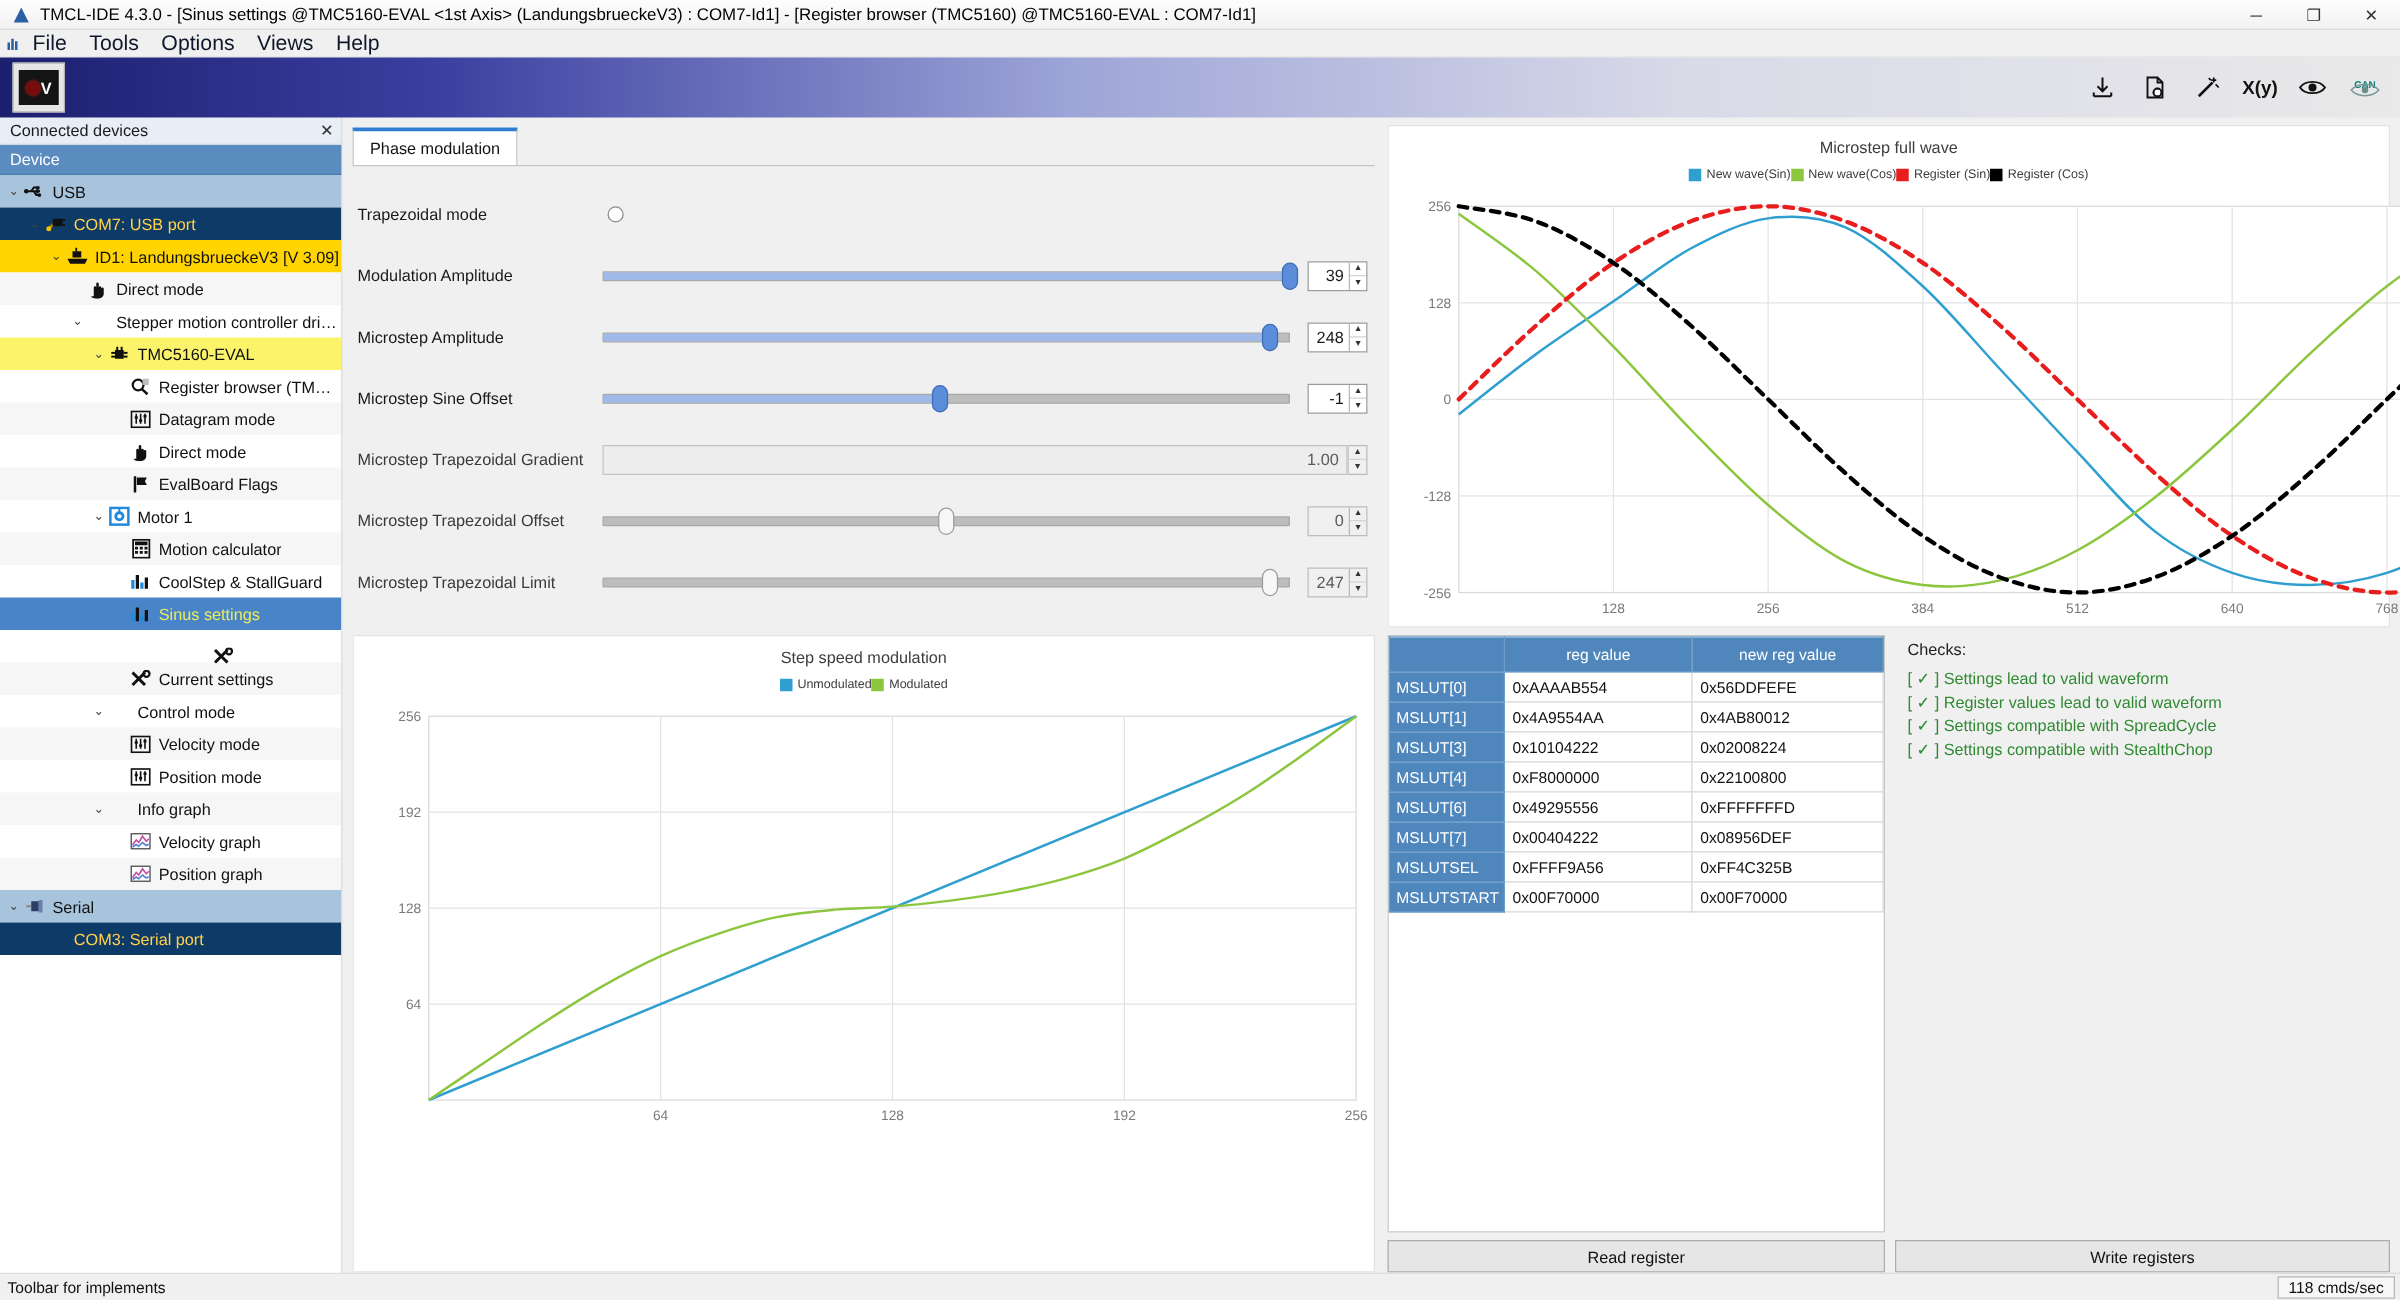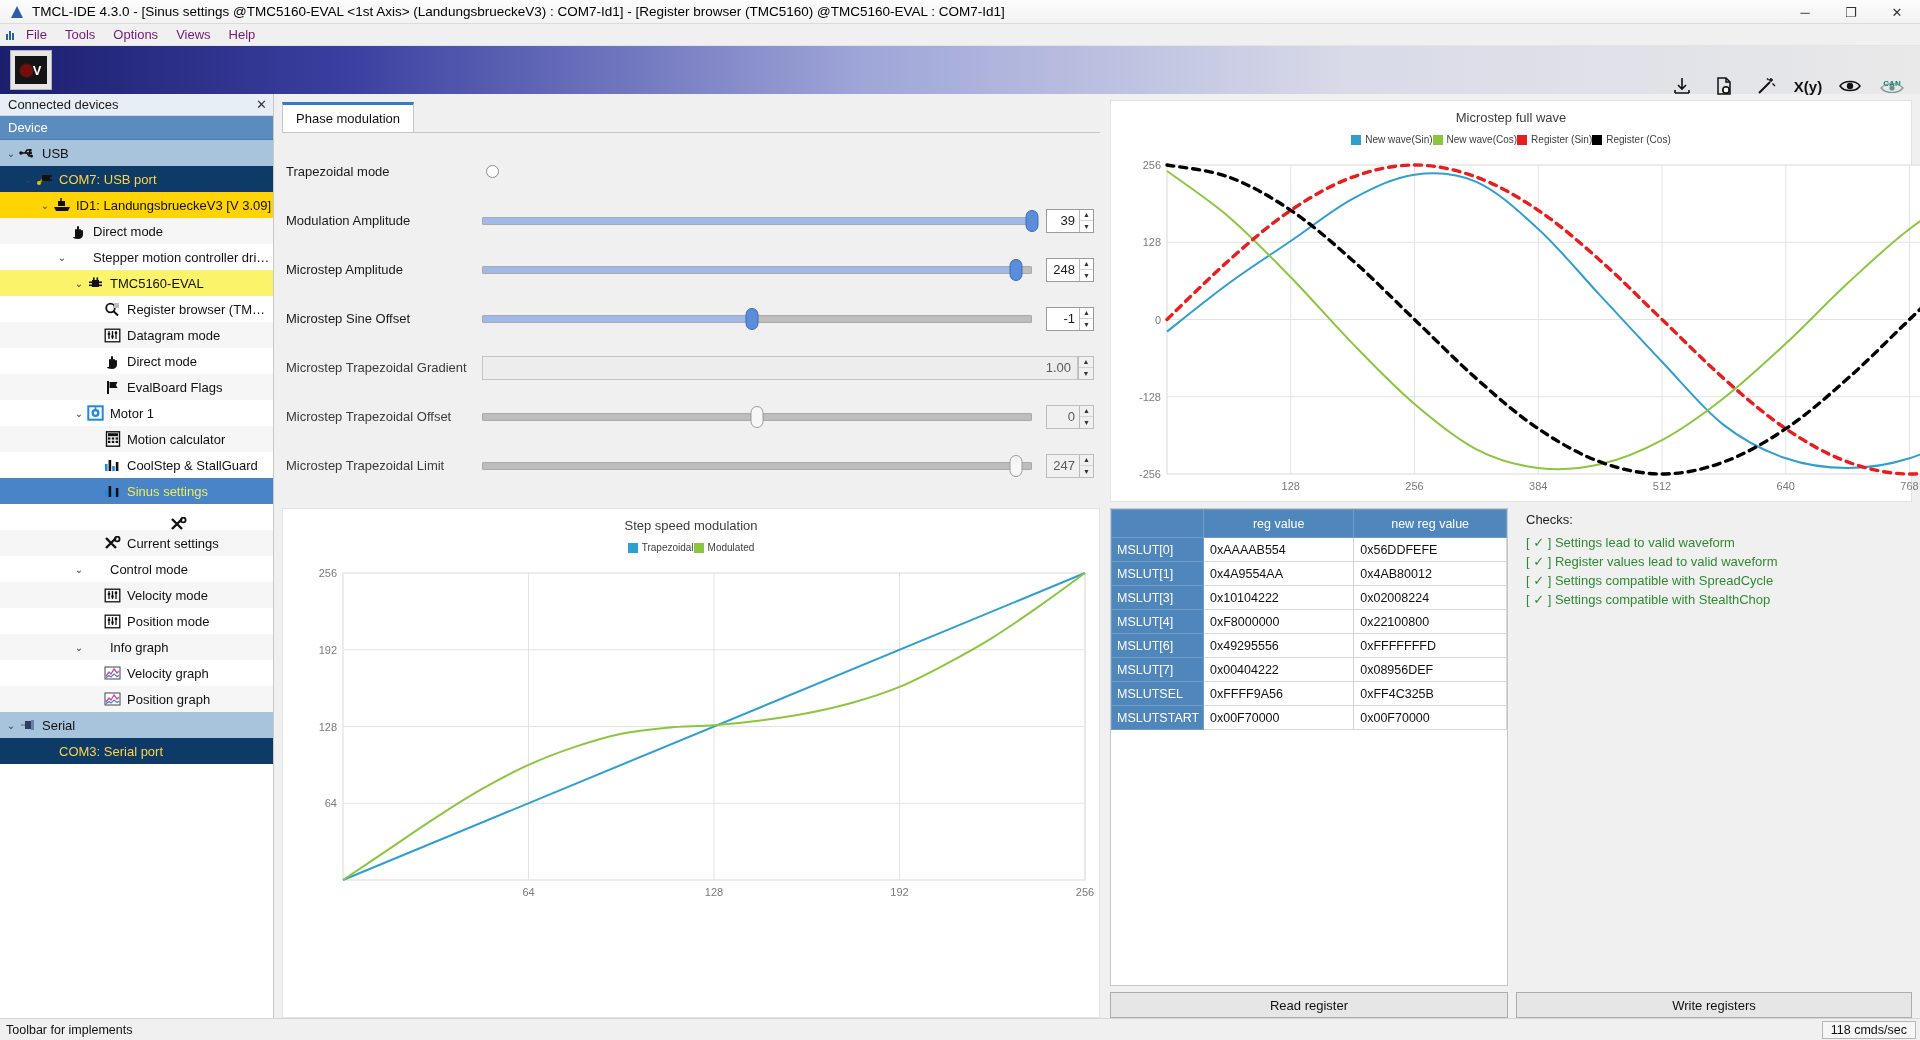--- a/index.html
+++ b/index.html
@@ -46,21 +46,21 @@
   #menubar .mgrip {
     width: 14px; height: 16px; margin-left: 3px; position: relative;
   }
   #menubar .mgrip:before {
     content: ""; position: absolute; left: 3px; top: 3px; width: 9px; height: 10px;
     background:
       linear-gradient(#2a5fa5,#2a5fa5) 0 4px/2px 6px no-repeat,
       linear-gradient(#2a5fa5,#2a5fa5) 3px 1px/2px 9px no-repeat,
       linear-gradient(#2a5fa5,#2a5fa5) 6px 3px/2px 7px no-repeat;
   }
-  #menubar .mi { padding: 2px 9px; font-size: 13px; color: #701a75; cursor: default; }
+  #menubar .mi { padding: 2px 9px; font-size: 17px; color: #0f172a; cursor: default; }
 
   
   #toolbar {
     height: 48px;
     background: linear-gradient(to right, #1c1f6e 0%, #3a3fa0 18%, #9fa6d8 45%, #d8dae8 70%, #e9e9e9 100%);
     position: relative;
     display: flex; align-items: center;
   }
   #toolbar .tb-panel {
     position: absolute; left: 10px; top: 4px;
@@ -71,21 +71,21 @@
   #toolbar .tb-panel .lcd {
     width: 32px; height: 28px; background: #141414;
     display: flex; align-items: center; justify-content: center; gap: 1px;
   }
   #toolbar .tb-panel .lcd .dot {
     width: 11px; height: 11px; border-radius: 50%;
     background: #7a0b0b; box-shadow: 0 0 3px #d22;
   }
   #toolbar .tb-panel .lcd .v { color: #fff; font-size: 13px; font-weight: bold; line-height: 1; }
   #toolbar .tb-right {
-    position: absolute; right: 8px; top: 16px; height: 48px;
+    position: absolute; right: 8px; top: 0; height: 48px;
     display: flex; align-items: center; gap: 14px; padding-right: 6px;
   }
   #toolbar .tb-right .tbi {
     width: 28px; height: 28px; display: flex; align-items: center; justify-content: center;
     color: #111;
   }
 
   
   #body {
     display: flex;
@@ -761,21 +761,21 @@
       </div>
     </div>
 
     <div id="content-bottom">
 
       <div class="card" id="stepspeed-card">
         <div class="chart-title">Step speed modulation</div>
         <div class="chart-legend" id="legend-ss">
             <div class="li">
               <span class="sw" style="background:#2f9fd0"></span>
-              <span>Trapezoidal</span>
+              <span>Unmodulated</span>
             </div>
             <div class="li">
               <span class="sw" style="background:#8cc63f"></span>
               <span>Modulated</span>
             </div>
           </div>
         <div class="plot" id="plot-ss" style="top: 56px; height: 345px;">
             <svg width="816" height="345" viewBox="0 0 816 345">
               <rect x="60" y="8" width="742" height="307" fill="#ffffff" stroke="#d9d9d9" stroke-width="1"></rect>
               <line x1="245.5" y1="8" x2="245.5" y2="315" stroke="#e3e3e3" stroke-width="1"></line>

